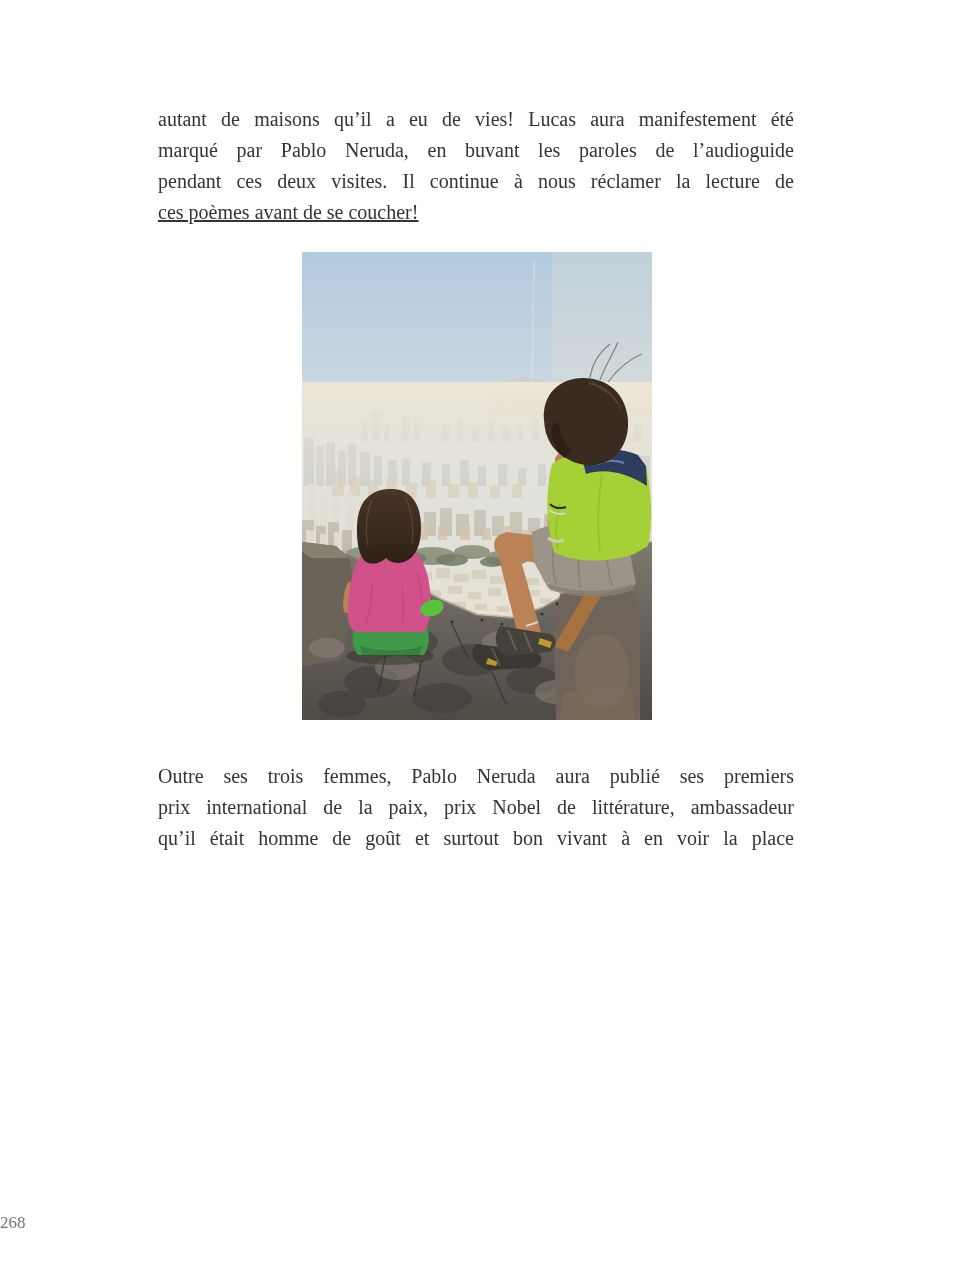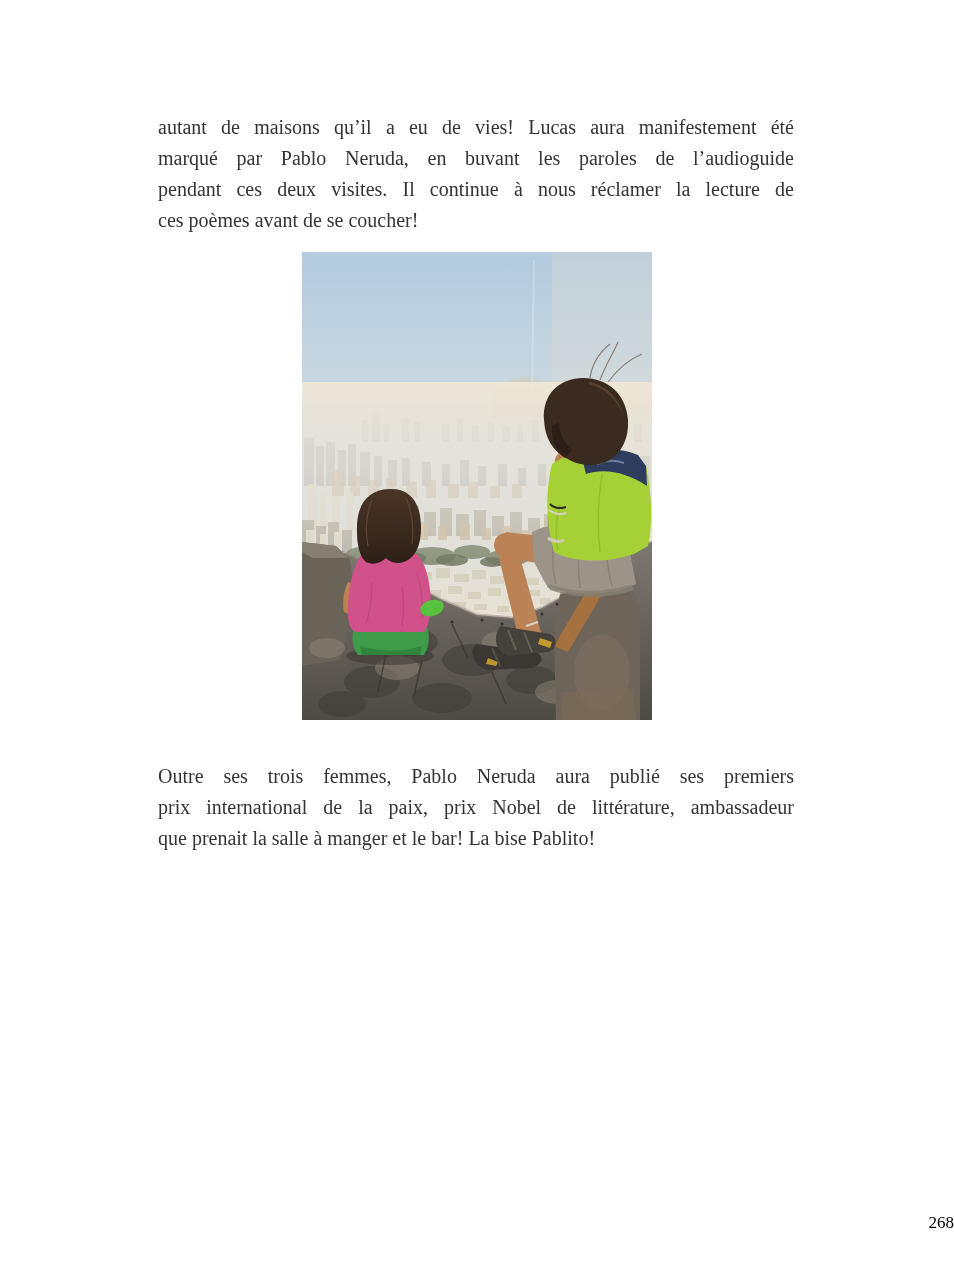--- a/index.html
+++ b/index.html
@@ -17,37 +17,38 @@
     width:636px;
     font-size:20px;
     line-height:31px;
   }
   .paragraph .line{
     text-align:justify;
     text-align-last:justify;
   }
   .paragraph .line.last{
     text-align-last:left;
-  }
-  .para-1{top:112px;}
+    text-decoration:underline;
+  }
+  .para-1{top:104px;}
   .para-2{top:761px;}
   figure.photo{
     position:absolute;
     left:302px;top:252px;
     width:350px;height:468px;
     margin:0;padding:0;
   }
   figure.photo svg{display:block;}
   .page-number{
     position:absolute;
     left:0;top:1213px;
     width:954px;
-    text-align:right;
+    text-align:left;
     font-size:17px;
-    color:#000000;
+    color:#737373;
   }
 </style>
 </head>
 <body>
 
 <div class="paragraph para-1">
     <div class="line">autant de maisons qu’il a eu de vies! Lucas aura manifestement été</div>
     <div class="line">marqué par Pablo Neruda, en buvant les paroles de l’audioguide</div>
     <div class="line">pendant ces deux visites. Il continue à nous réclamer la lecture de</div>
     <div class="line last">ces poèmes avant de se coucher!</div>
@@ -318,16 +319,16 @@
         <path d="M306,130 C318,114 330,106 340,102"></path>
         <path d="M288,126 C290,112 298,100 308,92"></path>
       </g>
     </g>
   </svg>
 </figure>
 
 <div class="paragraph para-2">
     <div class="line">Outre ses trois femmes, Pablo Neruda aura publié ses premiers</div>
     <div class="line">prix international de la paix, prix Nobel de littérature, ambassadeur</div>
-    <div class="line last">que prenait la salle à manger et le bar! La bise Pablito!</div>
+    <div class="line">qu’il était homme de goût et surtout bon vivant à en voir la place</div>
   </div>
 
 <div class="page-number">268</div>
 
 </body></html>

